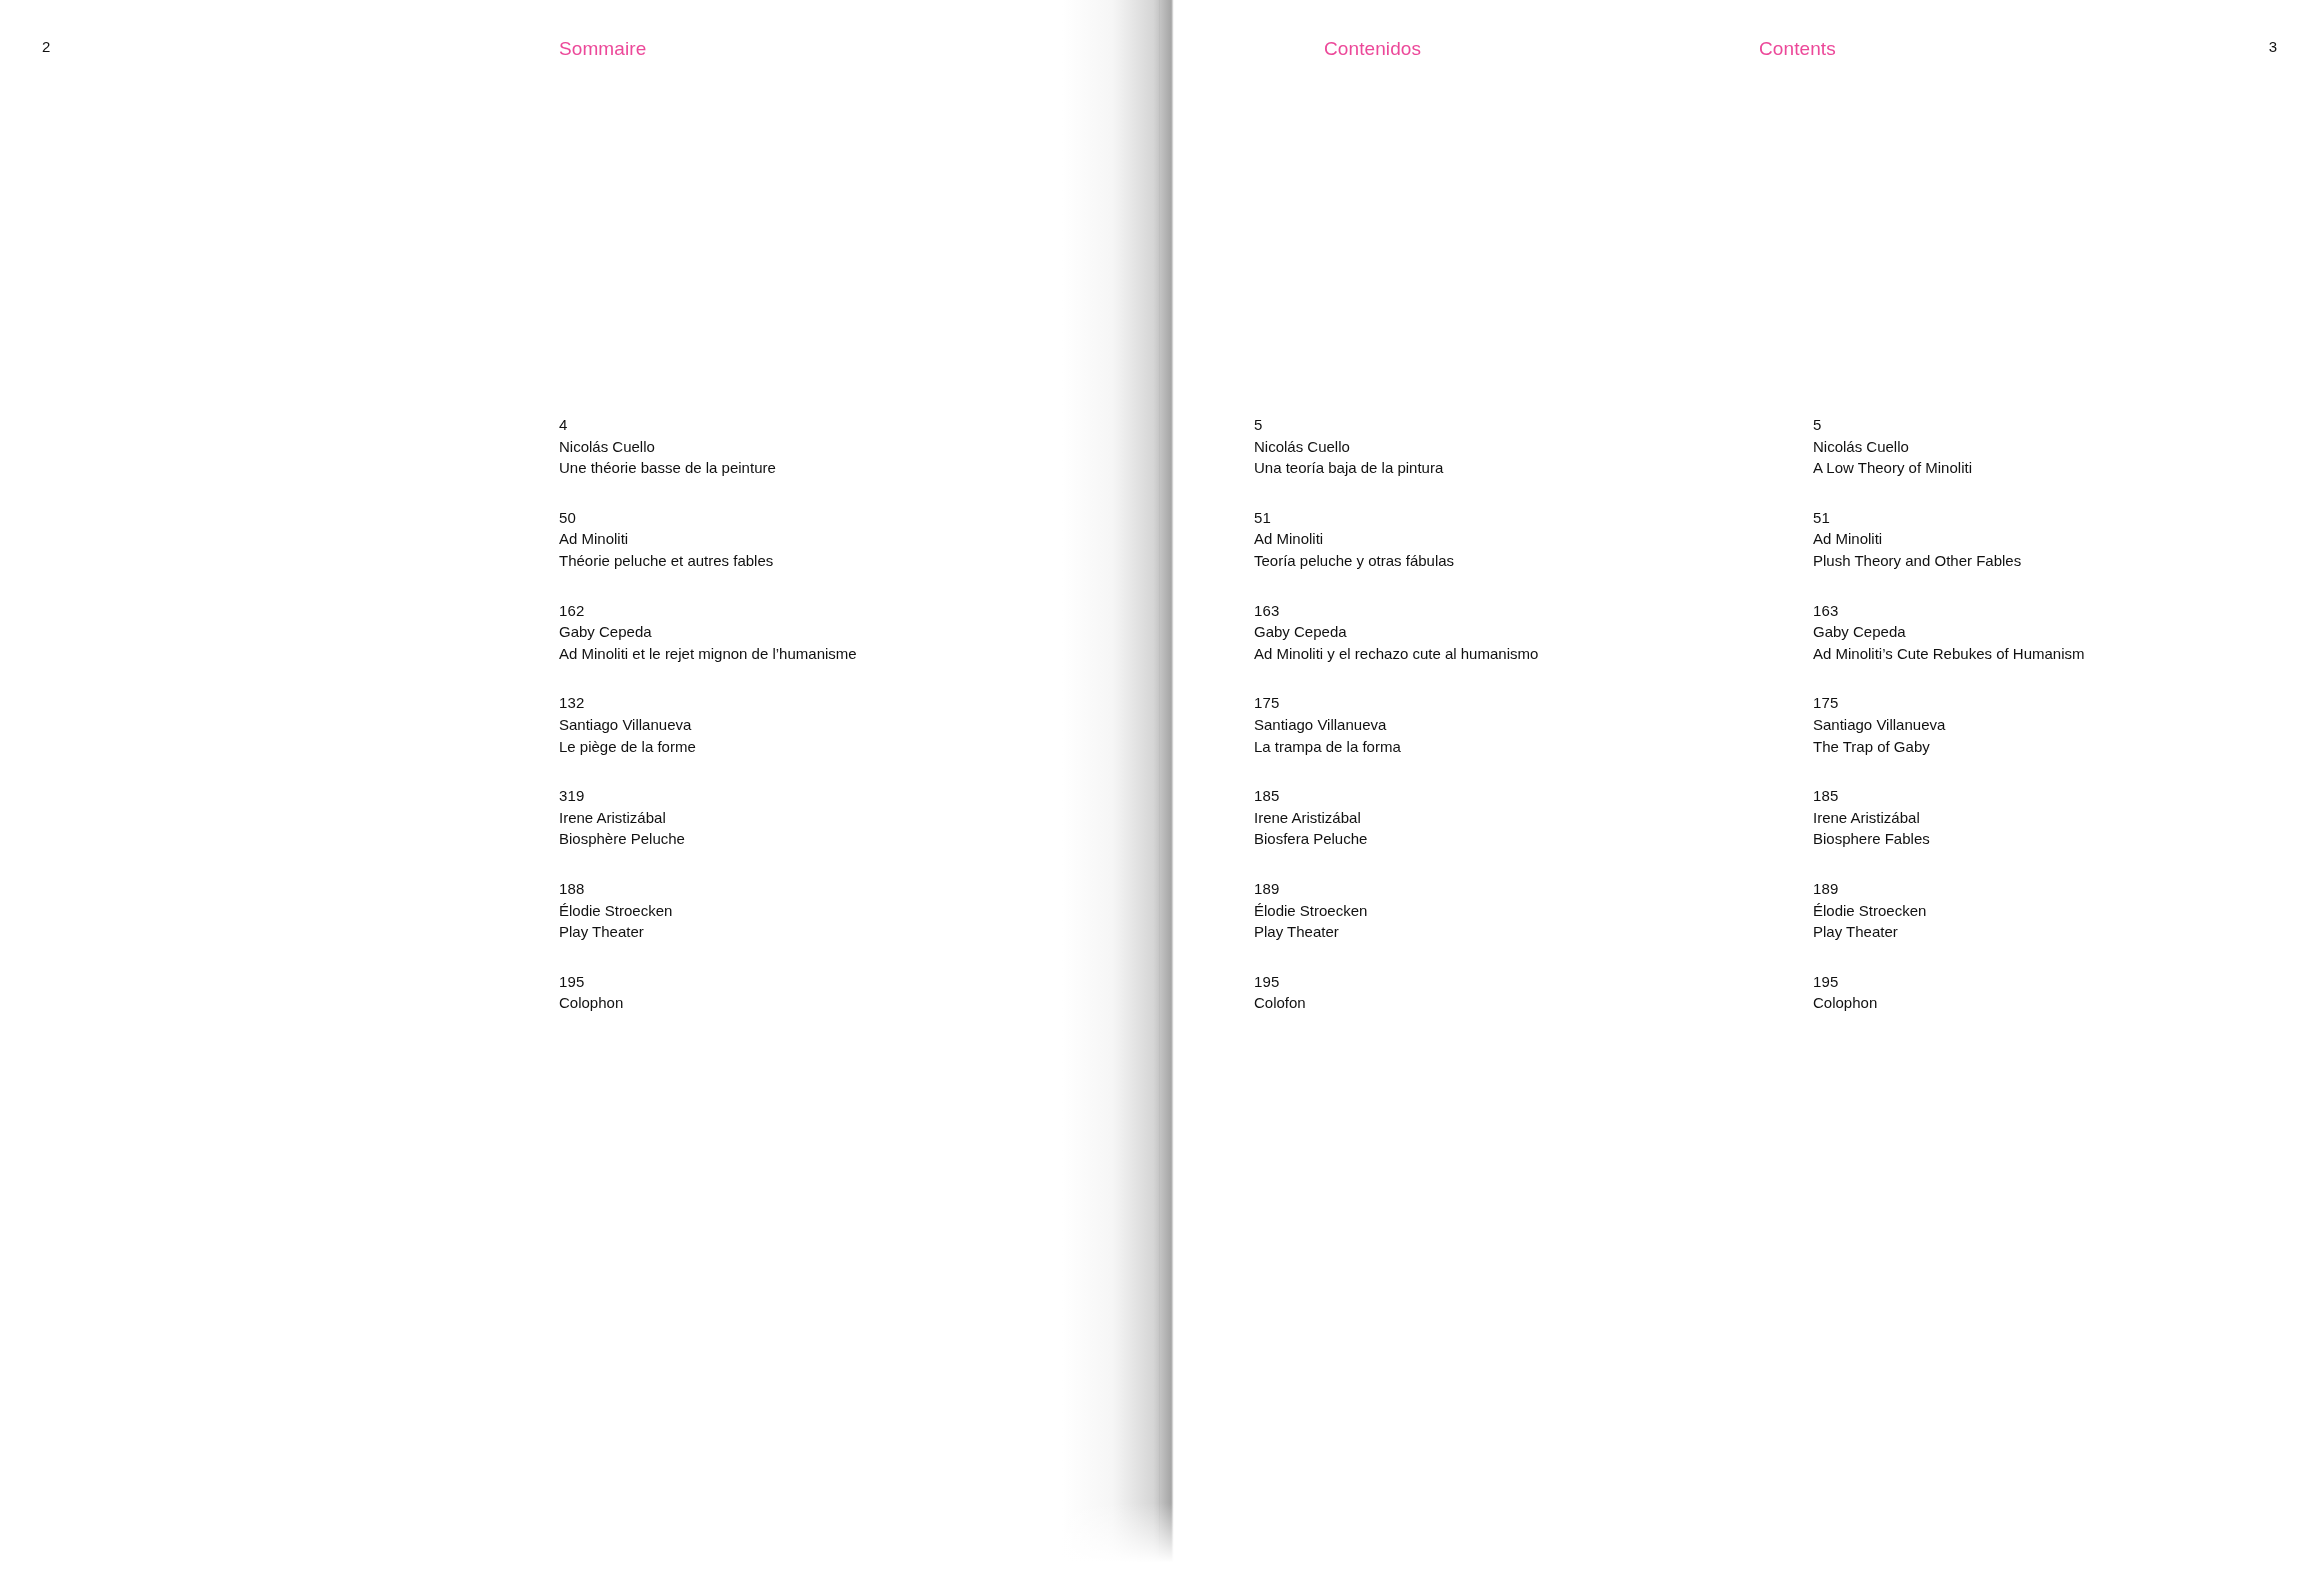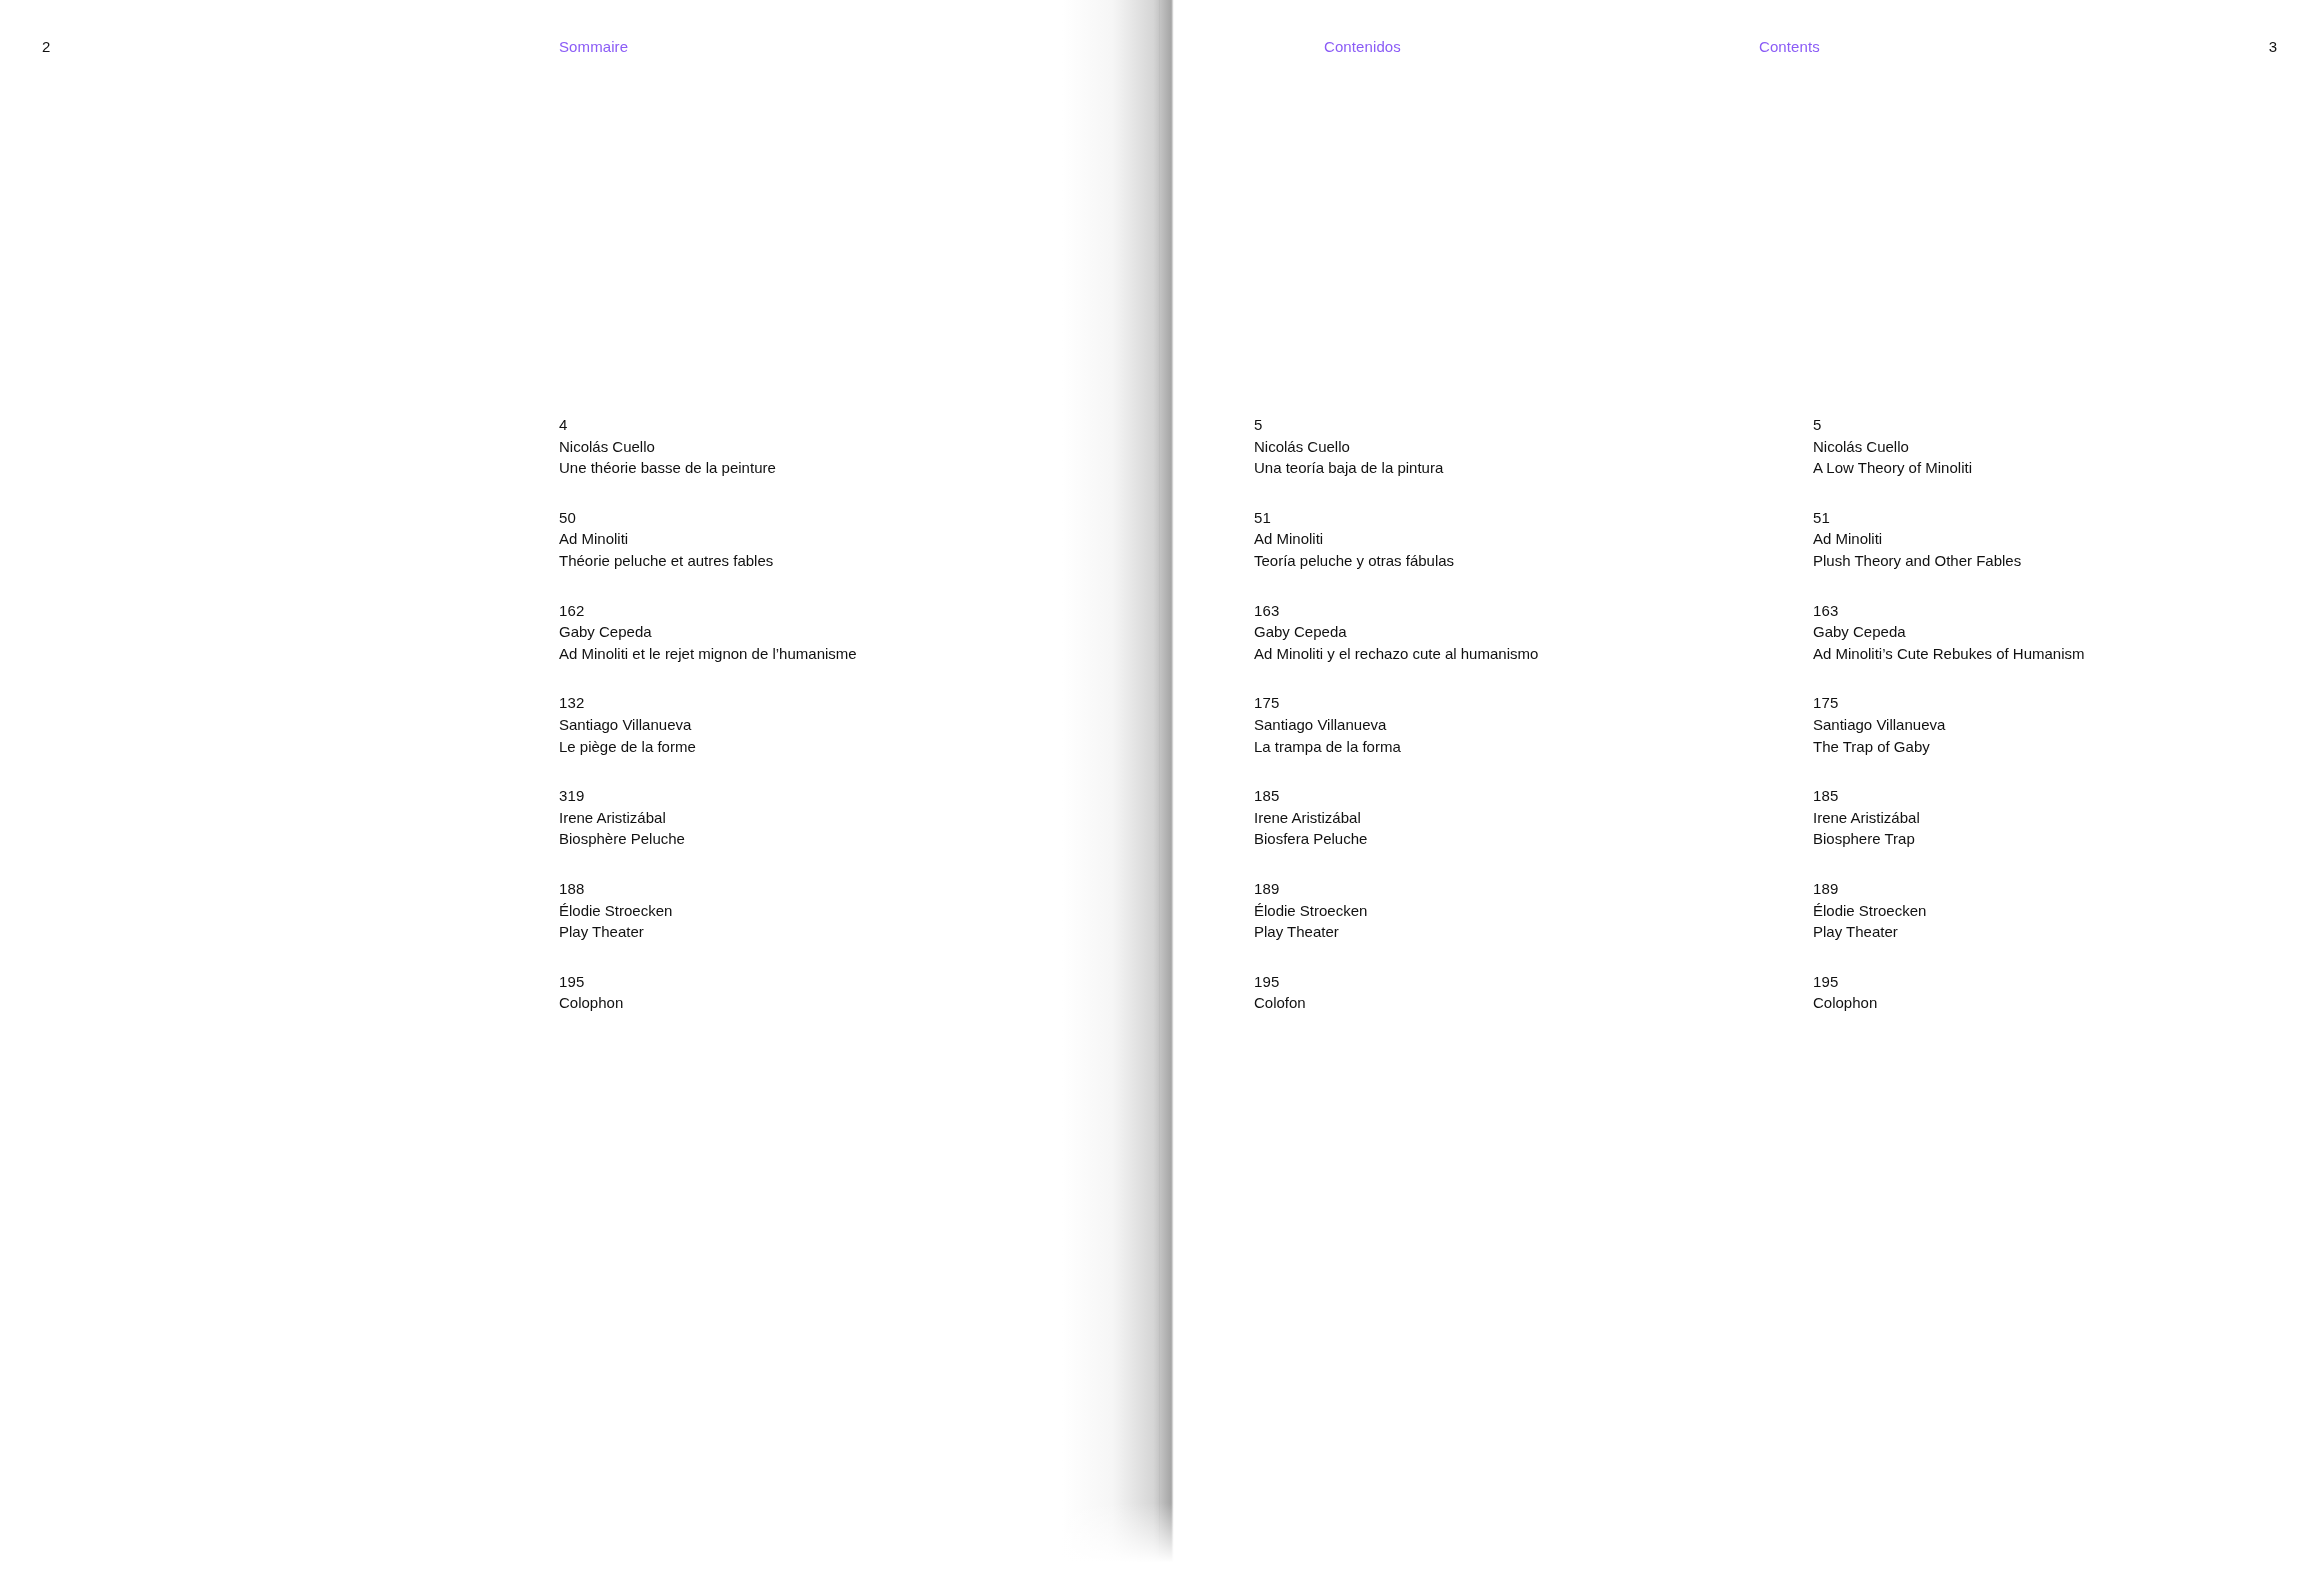--- a/index.html
+++ b/index.html
@@ -66,24 +66,24 @@
     width: 163px;
     height: 85px;
     background: linear-gradient(to bottom, rgba(255,255,255,0) 0%, rgba(255,255,255,1) 70%);
     pointer-events: none;
   }
 
   
   .runhead {
     position: absolute;
     top: 39px;
-    font-size: 15px;
+    font-size: 19px;
     line-height: 1;
     letter-spacing: 0.1px;
-    color: #8b5cf6;
+    color: #ec4899;
     white-space: nowrap;
   }
   .folio {
     position: absolute;
     top: 39px;
     font-size: 15px;
     line-height: 1;
     color: #111111;
   }
   .folio-left  { left: 42px; }
@@ -223,21 +223,21 @@
       <div class="entry-title">Ad Minoliti’s Cute Rebukes of Humanism</div>
     </div>
     <div class="entry">
       <div class="entry-page">175</div>
       <div class="entry-author">Santiago Villanueva</div>
       <div class="entry-title">The Trap of Gaby</div>
     </div>
     <div class="entry">
       <div class="entry-page">185</div>
       <div class="entry-author">Irene Aristizábal</div>
-      <div class="entry-title">Biosphere Trap</div>
+      <div class="entry-title">Biosphere Fables</div>
     </div>
     <div class="entry">
       <div class="entry-page">189</div>
       <div class="entry-author">Élodie Stroecken</div>
       <div class="entry-title">Play Theater</div>
     </div>
     <div class="entry">
       <div class="entry-page">195</div>
       <div class="entry-author">Colophon</div>
     </div>

